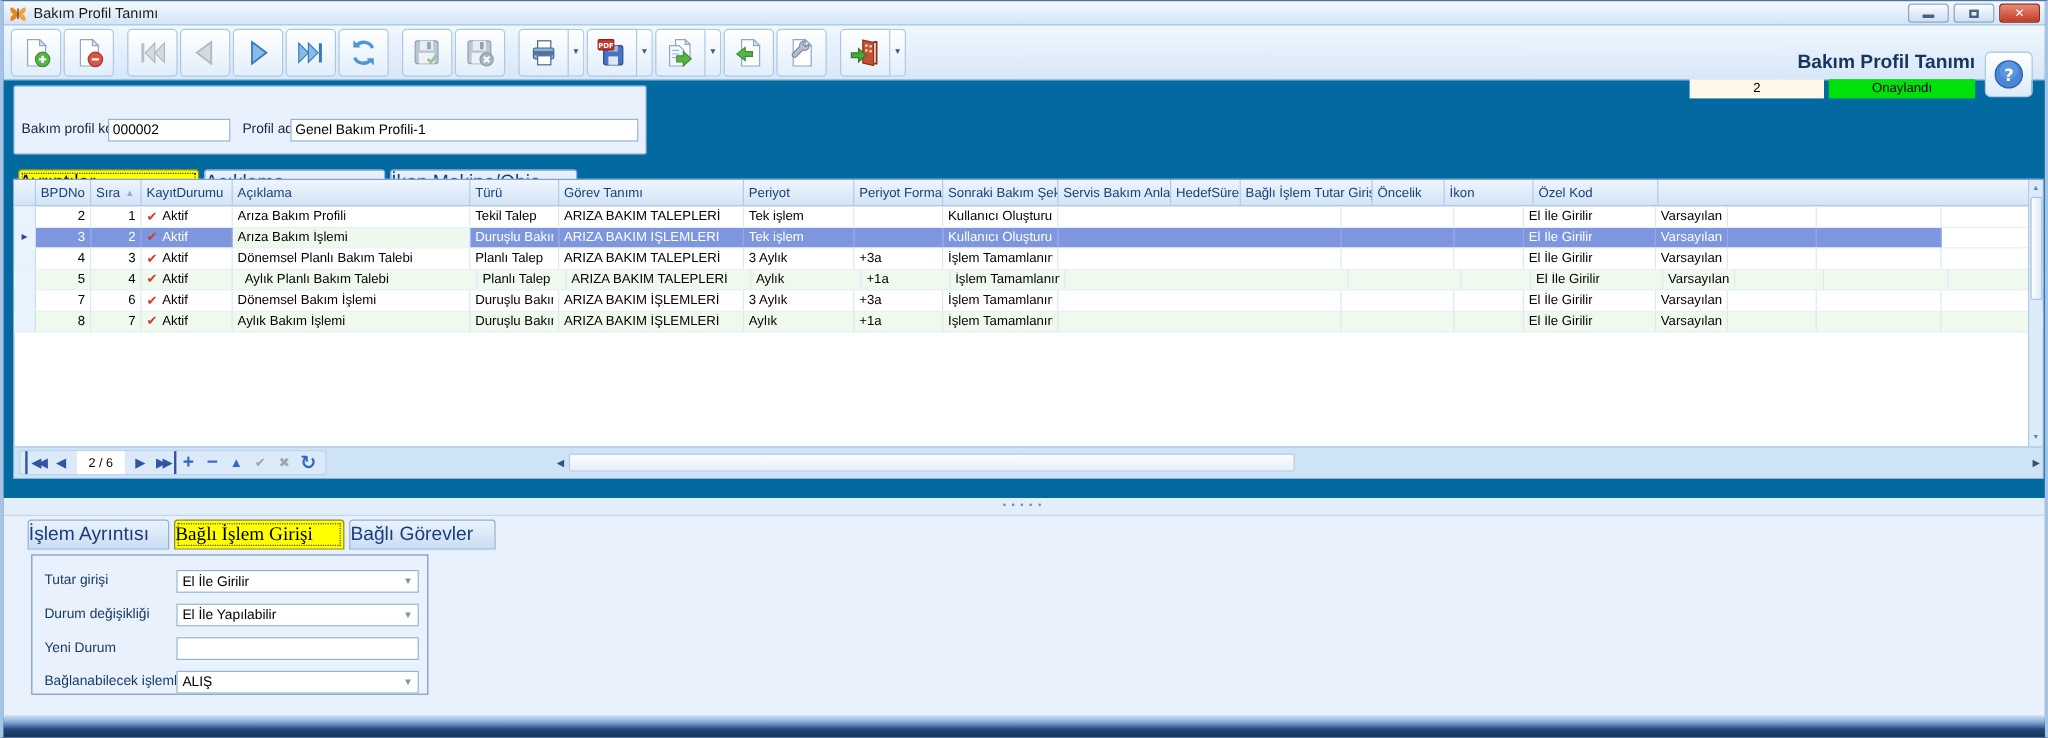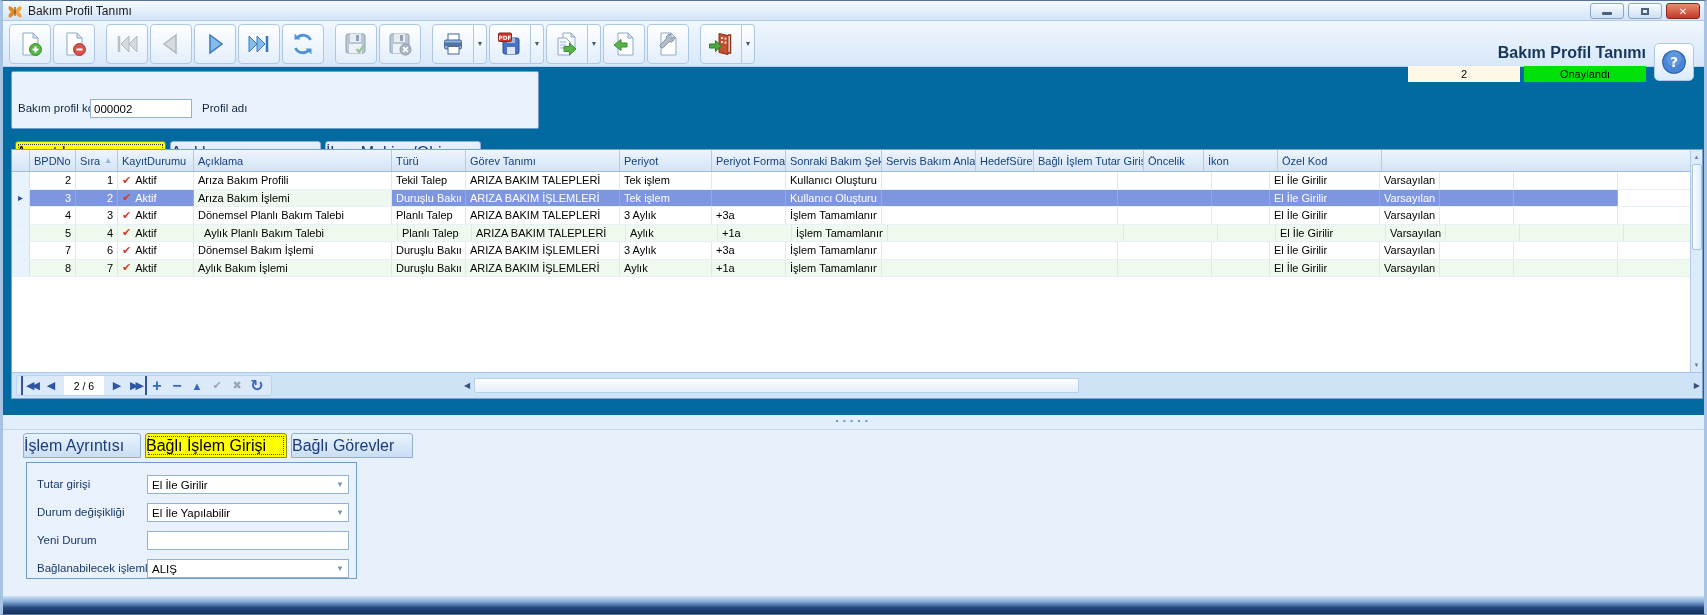--- a/index.html
+++ b/index.html
@@ -270,20 +270,21 @@
           <text x="13" y="18" font-size="13" fill="#fff" text-anchor="middle" font-family="DejaVu Sans" font-weight="bold">?</text>
         </svg>
       </div>
     </div>
   </div>
 
   <div id="groupbox">
     <span class="fld-lbl" style="left:6px;top:30px">Bakım profil kodu</span>
     <input class="fld-inp" style="left: 78px; top: 27px; width: 102px;" value="000002">
     <span class="fld-lbl" style="left:190px;top:30px">Profil adı</span>
+    <input class="fld-inp" style="left: 230px; top: 27px; width: 290px;" value="Genel Bakım Profili-1">
   </div>
 
   <div id="main-tabs" class="tabrow">
       <div class="tab tab-sel" style="width: 151px;">
         <span>Ayrıntılar</span>
       </div>
       <div class="tab" style="width: 151px;">
         <span>Açıklama</span>
       </div>
       <div class="tab" style="width: 156px;">
@@ -697,21 +698,21 @@
 
   <div id="splitter">
     <div class="dots">·····</div>
   </div>
 
   <div id="bottom"></div>
   <div id="detail-tabs" class="tabrow">
       <div class="tab" style="width: 118px;">
         <span>İşlem Ayrıntısı</span>
       </div>
-      <div class="tab tab-sel" style="width: 142px;">
+      <div class="tab tab-sel" style="width: 142px; font-family: Liberation Serif, serif;">
         <span>Bağlı İşlem Girişi</span>
       </div>
       <div class="tab" style="width: 122px;">
         <span>Bağlı Görevler</span>
       </div>
     </div>
 
   <div id="detail-box">
     <div class="drow" style="top:12px">
       <span class="fld-lbl">Tutar girişi</span>

